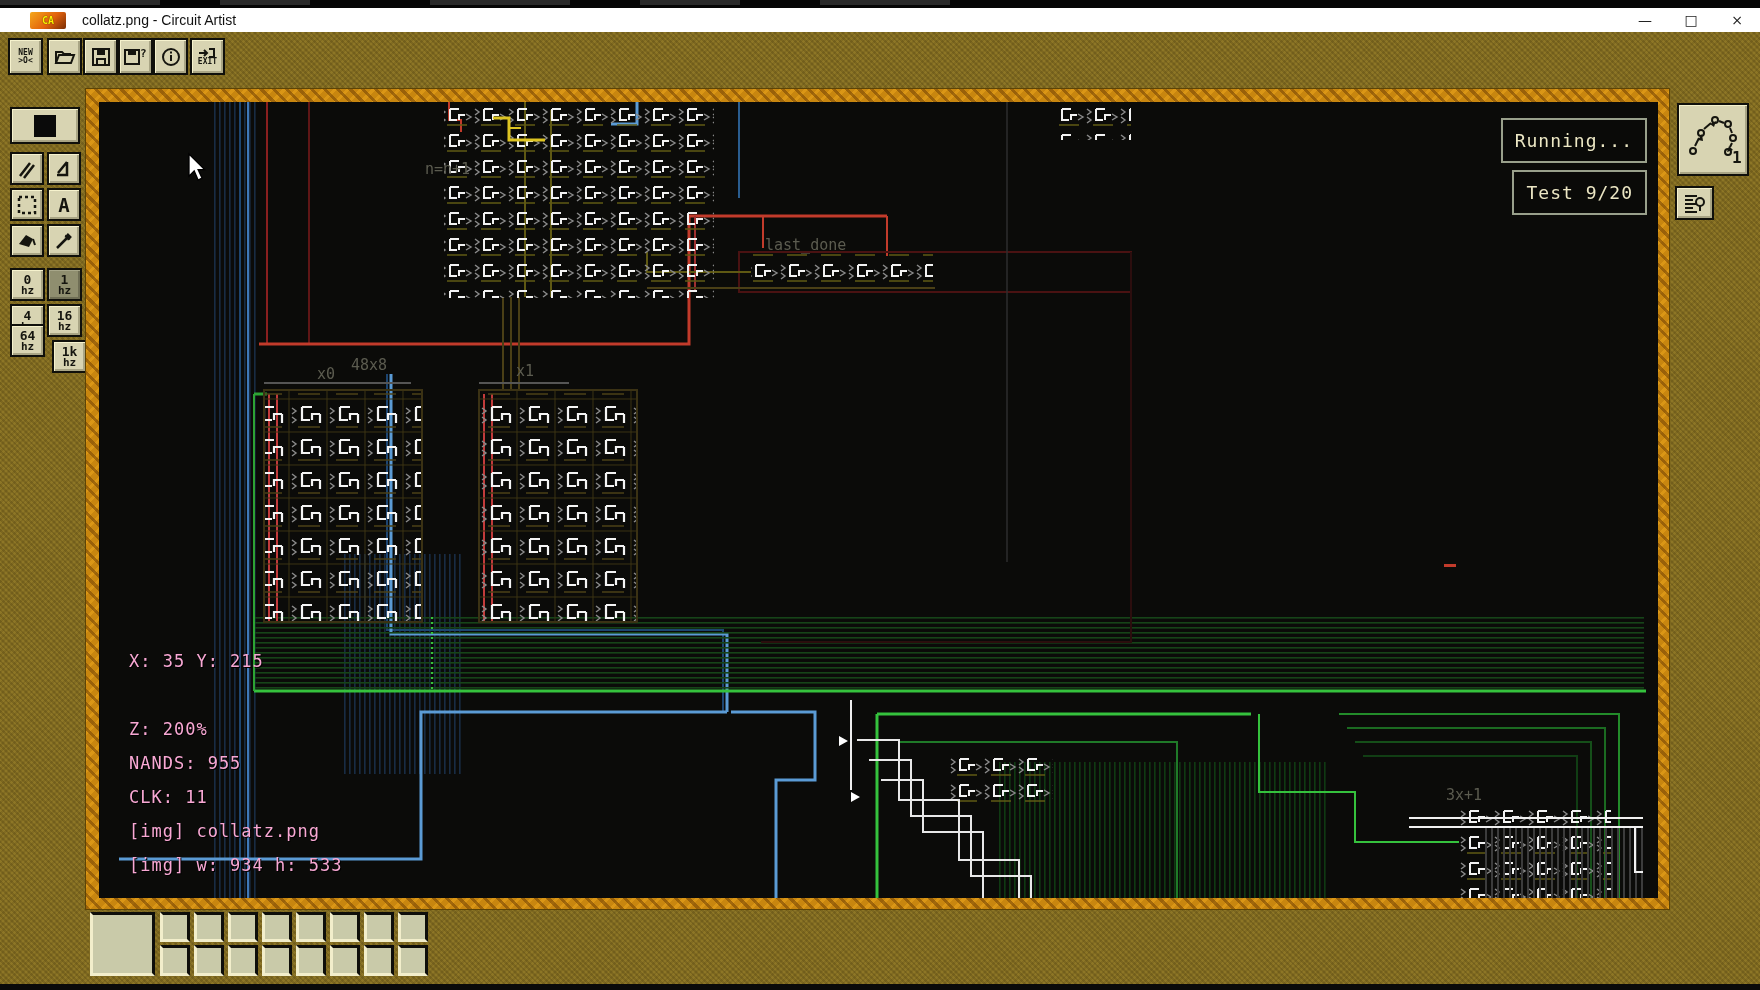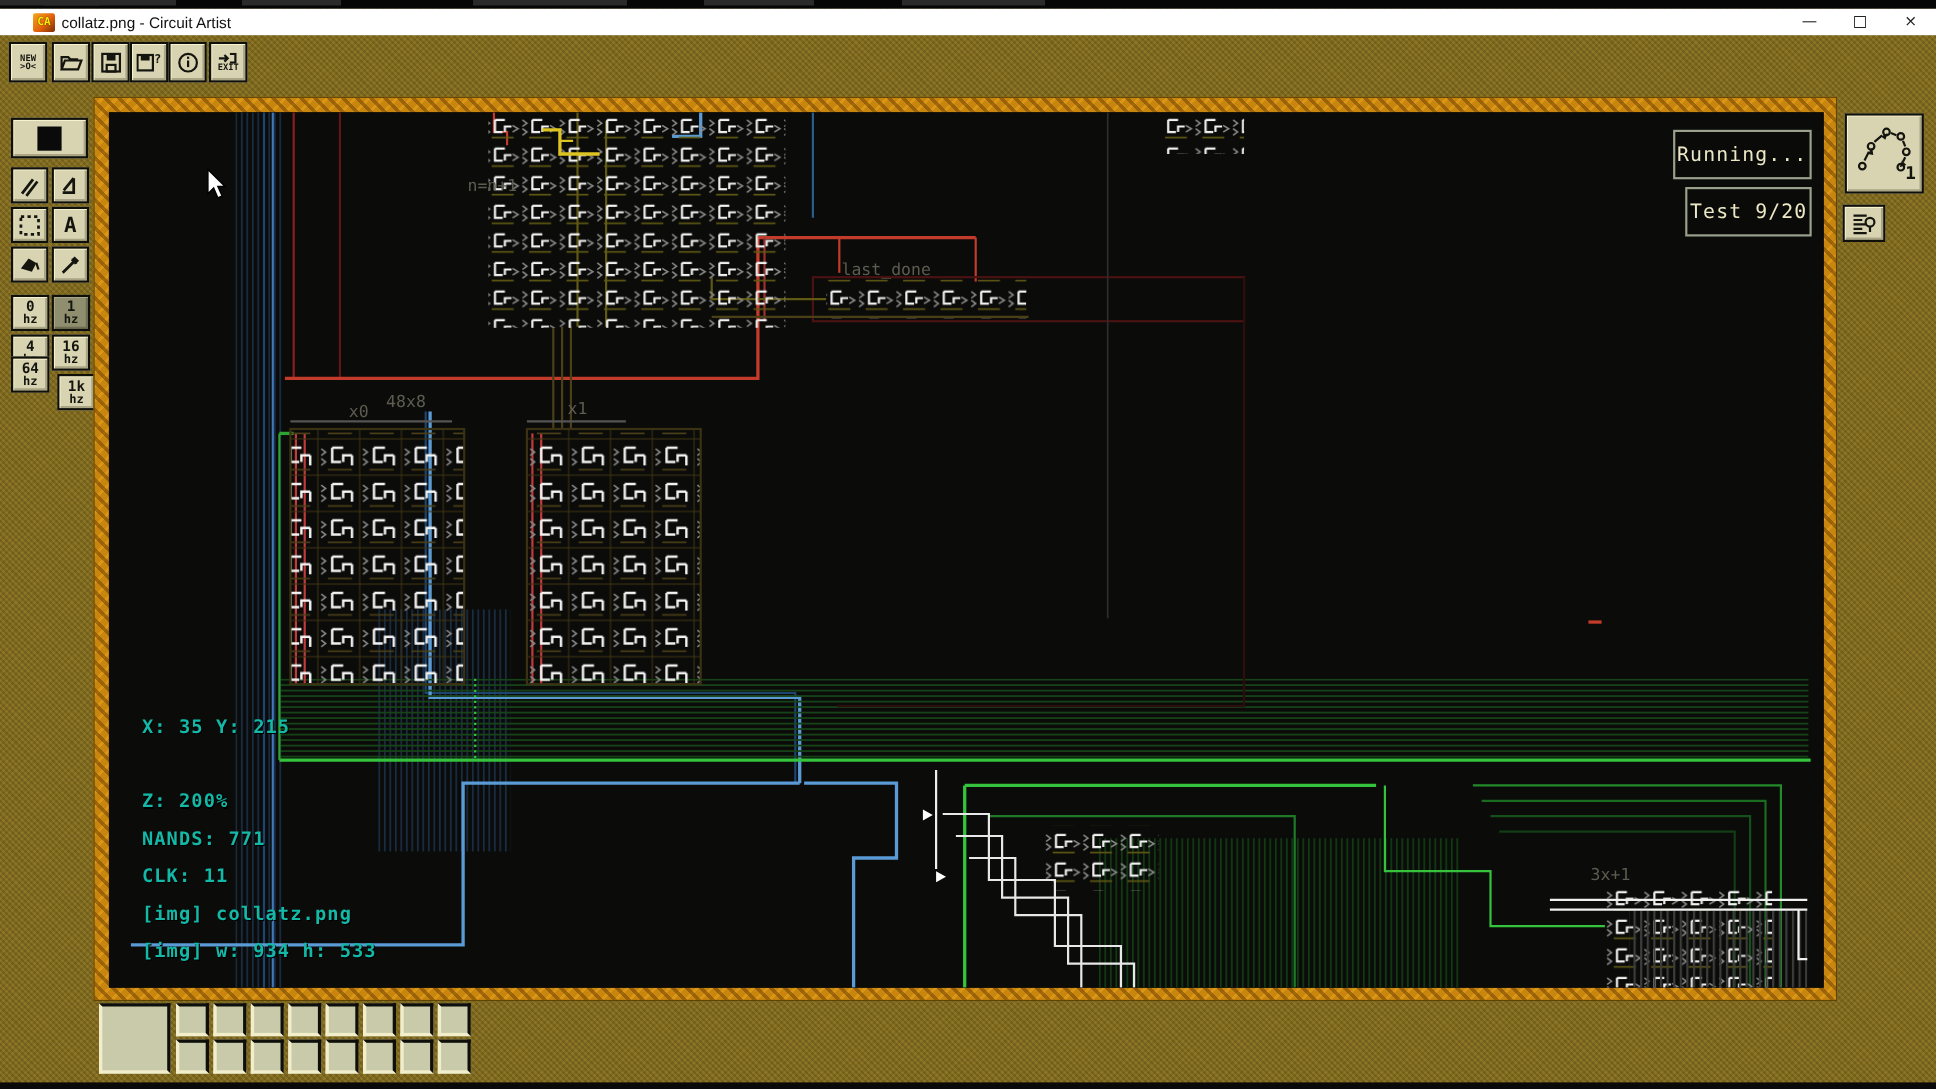--- a/index.html
+++ b/index.html
@@ -9,21 +9,21 @@
        background-image:
          repeating-linear-gradient(45deg, rgba(55,42,6,.20) 0 2px, transparent 2px 4px),
          repeating-linear-gradient(-45deg, rgba(55,42,6,.14) 0 2px, transparent 2px 4px);}
   .top-strip{position:absolute;left:0;top:0;width:1760px;height:8px;background:#060606;}
   .top-strip i{position:absolute;top:0;height:5px;background:#2a2a2a;}
   .bottom-strip{position:absolute;left:0;top:984px;width:1760px;height:6px;background:#0a0a0a;}
 
   
   .titlebar{position:absolute;left:0;top:8px;width:1760px;height:24px;background:#ffffff;
             display:flex;align-items:center;font-family:"Liberation Sans",sans-serif;font-size:14px;color:#111;}
-  .appicon{width:20px;height:17px;margin-left:30px;margin-right:6px;border-radius:2px;
+  .appicon{width:36px;height:17px;margin-left:30px;margin-right:16px;border-radius:2px;
            background:linear-gradient(135deg,#f5a81c 0%,#e2620c 55%,#7a2d05 100%);
            color:#fff200;font-weight:bold;font-size:10px;display:flex;align-items:center;justify-content:center;
            font-family:"DejaVu Sans Mono",monospace;text-shadow:0 0 1px #000;}
   .wctrl{margin-left:auto;display:flex;height:100%;}
   .wbtn{width:46px;height:100%;display:flex;align-items:center;justify-content:center;
         color:#222;font-size:14px;font-family:"DejaVu Sans",sans-serif;}
 
   
   .pbtn{position:absolute;background:#d8d4b2;border:2px solid #10100b;box-sizing:border-box;
         box-shadow:inset 1px 1px 0 #f6f2cd, inset -2px -2px 0 #a9a585;
@@ -43,25 +43,25 @@
   .canvas-frame{position:absolute;left:85px;top:88px;width:1585px;height:822px;box-sizing:border-box;
      padding:13px;
      background:#c8860f;
      background-image:
        repeating-linear-gradient(45deg, rgba(115,66,4,.55) 0 3px, transparent 3px 9px),
        repeating-linear-gradient(-45deg, rgba(240,170,30,.45) 0 3px, transparent 3px 9px);
      border:1px solid #5d4405;}
   .canvas{position:relative;width:1559px;height:796px;background:#0b0b09;overflow:hidden;}
   .canvas svg.circuit{position:absolute;left:0;top:0;}
 
-  .status{position:absolute;left:30px;color:#14b8a6;font-size:17px;letter-spacing:1px;
-          text-shadow:1px 1px 0 #000;white-space:pre;font-weight:bold;}
+  .status{position:absolute;left:30px;color:#f9a8d4;font-size:17px;letter-spacing:1px;
+          text-shadow:1px 1px 0 #000;white-space:pre;}
 
   .ovbox{position:absolute;background:#0a0a08;border:2px solid #99a08b;color:#ece7c4;
-         font-size:18px;letter-spacing:1px;padding:10px 2px;white-space:nowrap;}
+         font-size:18px;letter-spacing:1px;padding:10px 12px;white-space:nowrap;}
 
   
   .bigbtn{left:1677px;top:103px;width:72px;height:73px;}
   .logbtn{left:1675px;top:186px;width:39px;height:34px;}
 
   
   .slot{position:absolute;background:#c9caa9;box-sizing:border-box;
         border-top:3px solid #0e0e0a;border-right:3px solid #0e0e0a;
         border-bottom:3px solid #f2eecb;border-left:3px solid #f2eecb;}
 </style>
@@ -322,21 +322,21 @@
           <text x="1347" y="698">3x+1</text>
         </g>
 
         <g transform="translate(90,52) scale(1.3)">
           <path d="M0 0 V17 L4 13 L7 20 L10 18.5 L7 12 L12 12 Z" fill="#ffffff" stroke="#000" stroke-width="1"></path>
         </g>
       </svg>
 
       <div class="status" style="top:549px">X: 35 Y: 215</div>
       <div class="status" style="top:617px">Z: 200%</div>
-      <div class="status" style="top:651px">NANDS: 771</div>
+      <div class="status" style="top:651px">NANDS: 955</div>
       <div class="status" style="top:685px">CLK: 11</div>
       <div class="status" style="top:719px">[img] collatz.png</div>
       <div class="status" style="top:753px">[img] w: 934 h: 533</div>
 
       <div class="ovbox" style="right:11px;top:16px">Running...</div>
       <div class="ovbox" style="right:11px;top:68px">Test 9/20</div>
     </div>
   </div>
 
   <div class="pbtn bigbtn">

